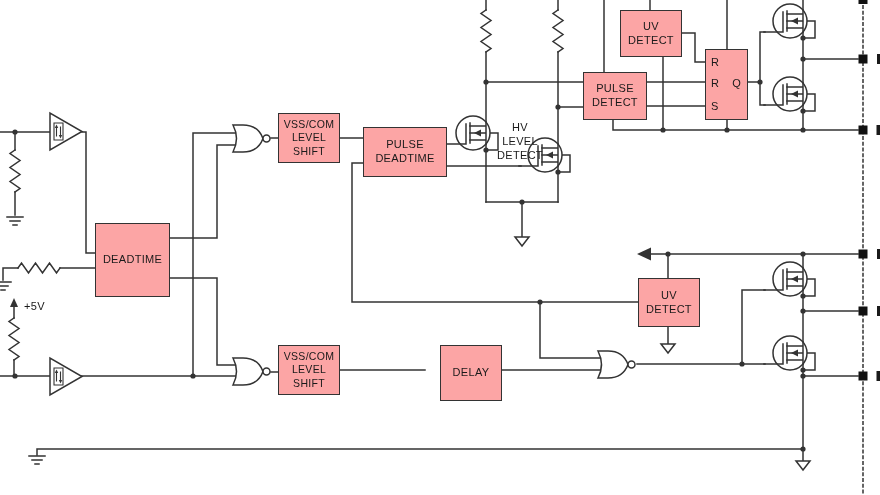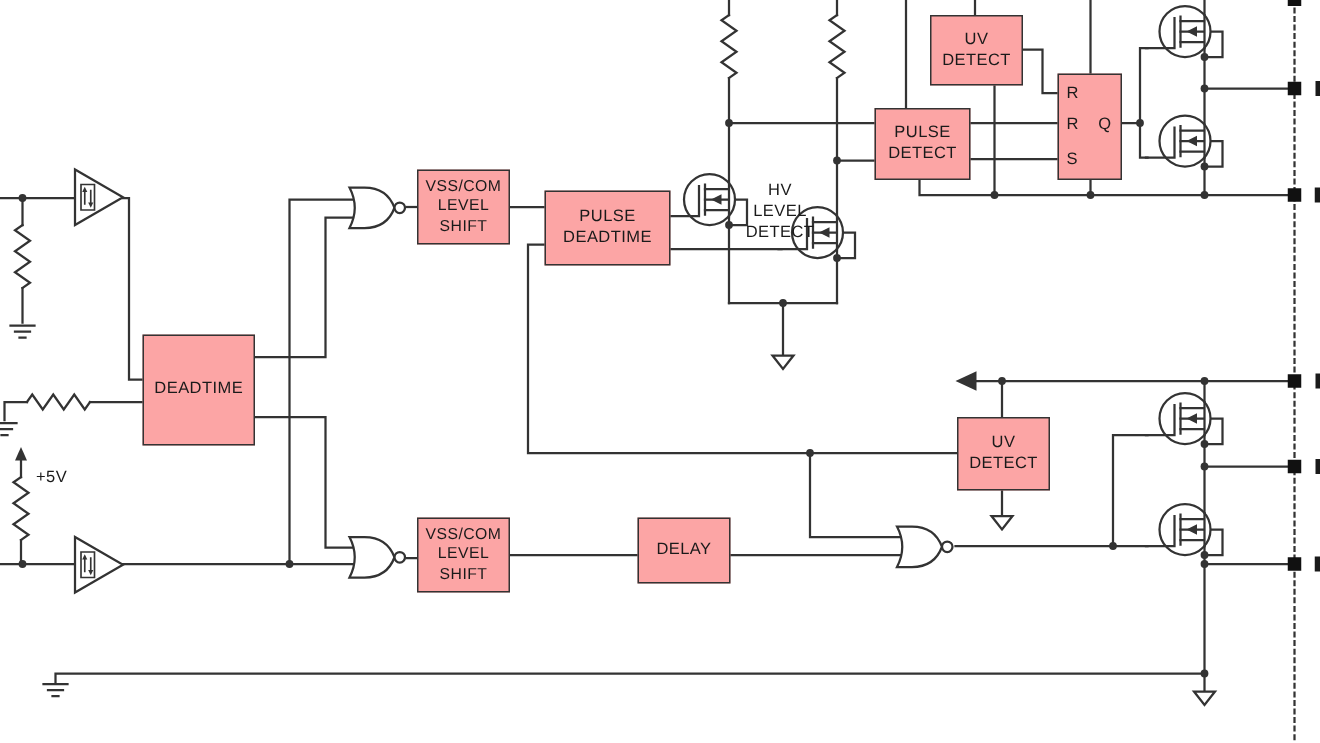--- a/index.html
+++ b/index.html
@@ -247,21 +247,21 @@
   <span>VSS/COM</span>
   <span>LEVEL</span>
   <span>SHIFT</span>
 </div>
 
 <div class="box" style="left:363px;top:127px;width:84px;height:50px;">
   <span>PULSE</span>
   <span>DEADTIME</span>
 </div>
 
-<div class="box" style="left:425px;top:345px;width:62px;height:44px;">
+<div class="box" style="left:440px;top:345px;width:62px;height:56px;">
   <span>DELAY</span>
 </div>
 
 <div class="box" style="left:583px;top:72px;width:64px;height:48px;">
   <span>PULSE</span>
   <span>DETECT</span>
 </div>
 
 <div class="box" style="left:620px;top:10px;width:62px;height:47px;">
   <span>UV</span>
@@ -279,15 +279,15 @@
   <span class="latch-pin" style="left:5px;top:50px;">S</span>
   <span class="latch-pin" style="right:6px;top:27px;">Q</span>
 </div>
 
 <div class="freelabel" style="left:470px;top:81px;width:100px;margin-top:40px;">
   <div>HV</div>
   <div>LEVEL</div>
   <div>DETECT</div>
 </div>
 
-<div class="freelabel" style="left:24px;top:312px;text-align:center;">+5V</div>
+<div class="freelabel" style="left:24px;top:300px;text-align:center;">+5V</div>
 
 </div>
 
 </body></html>

